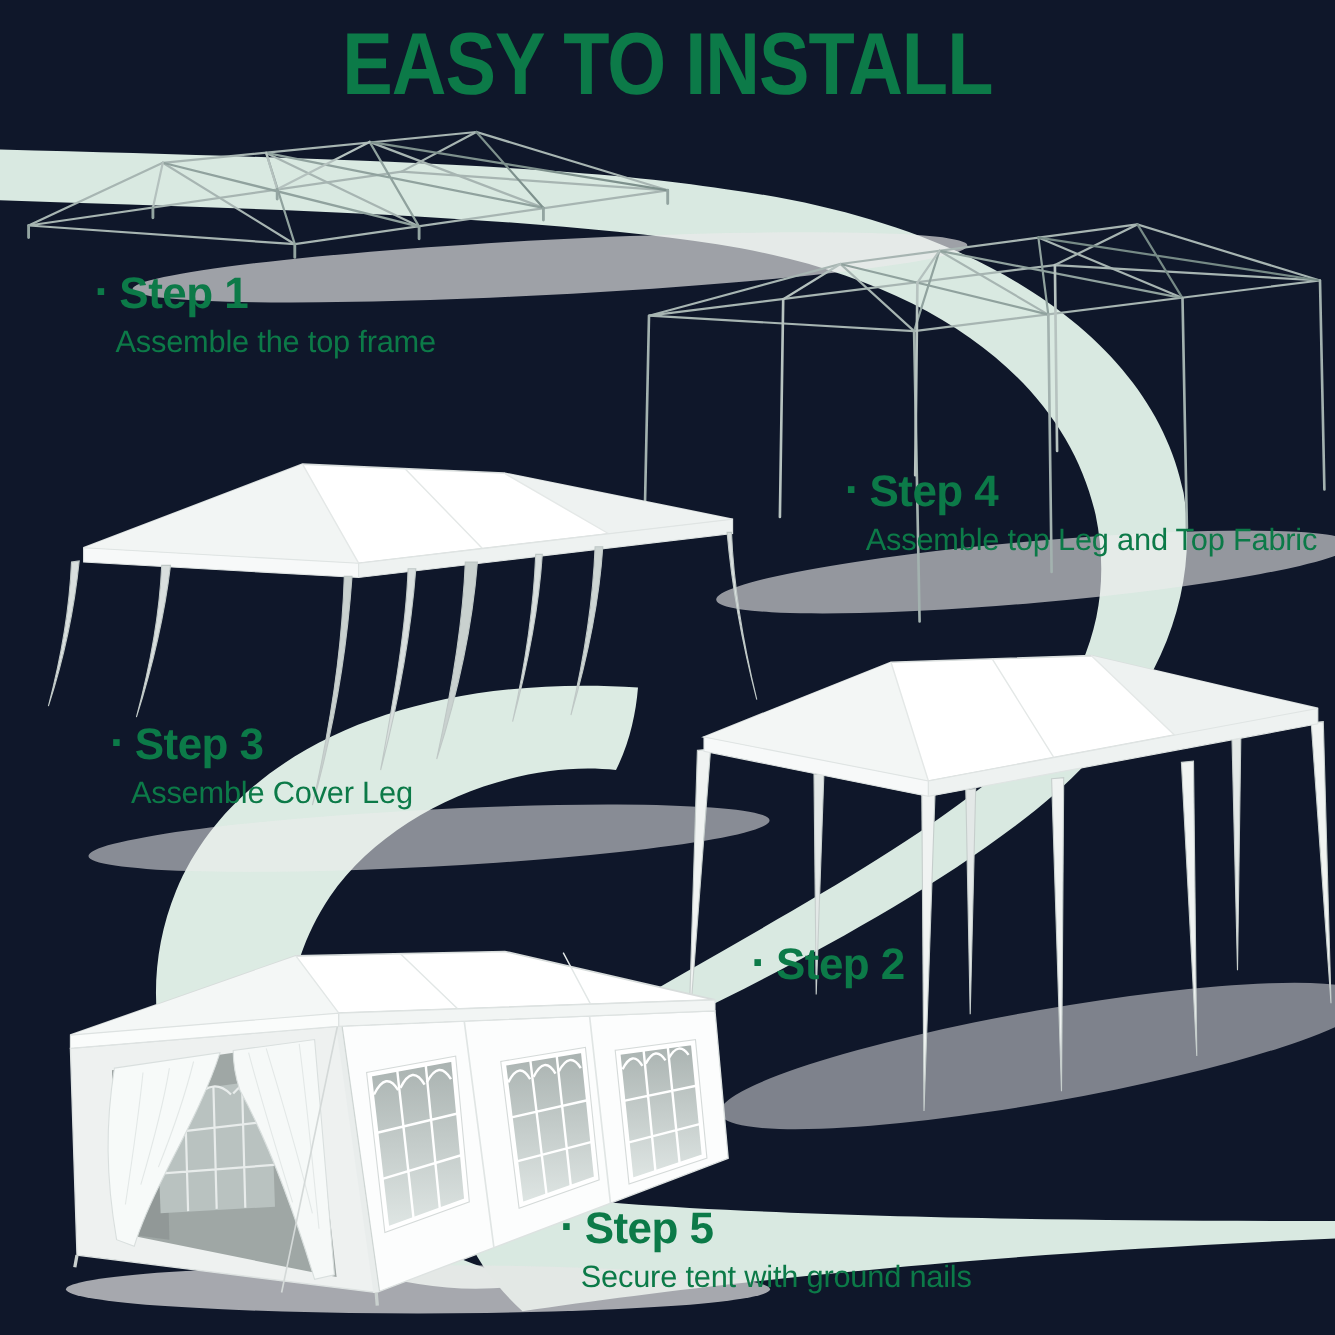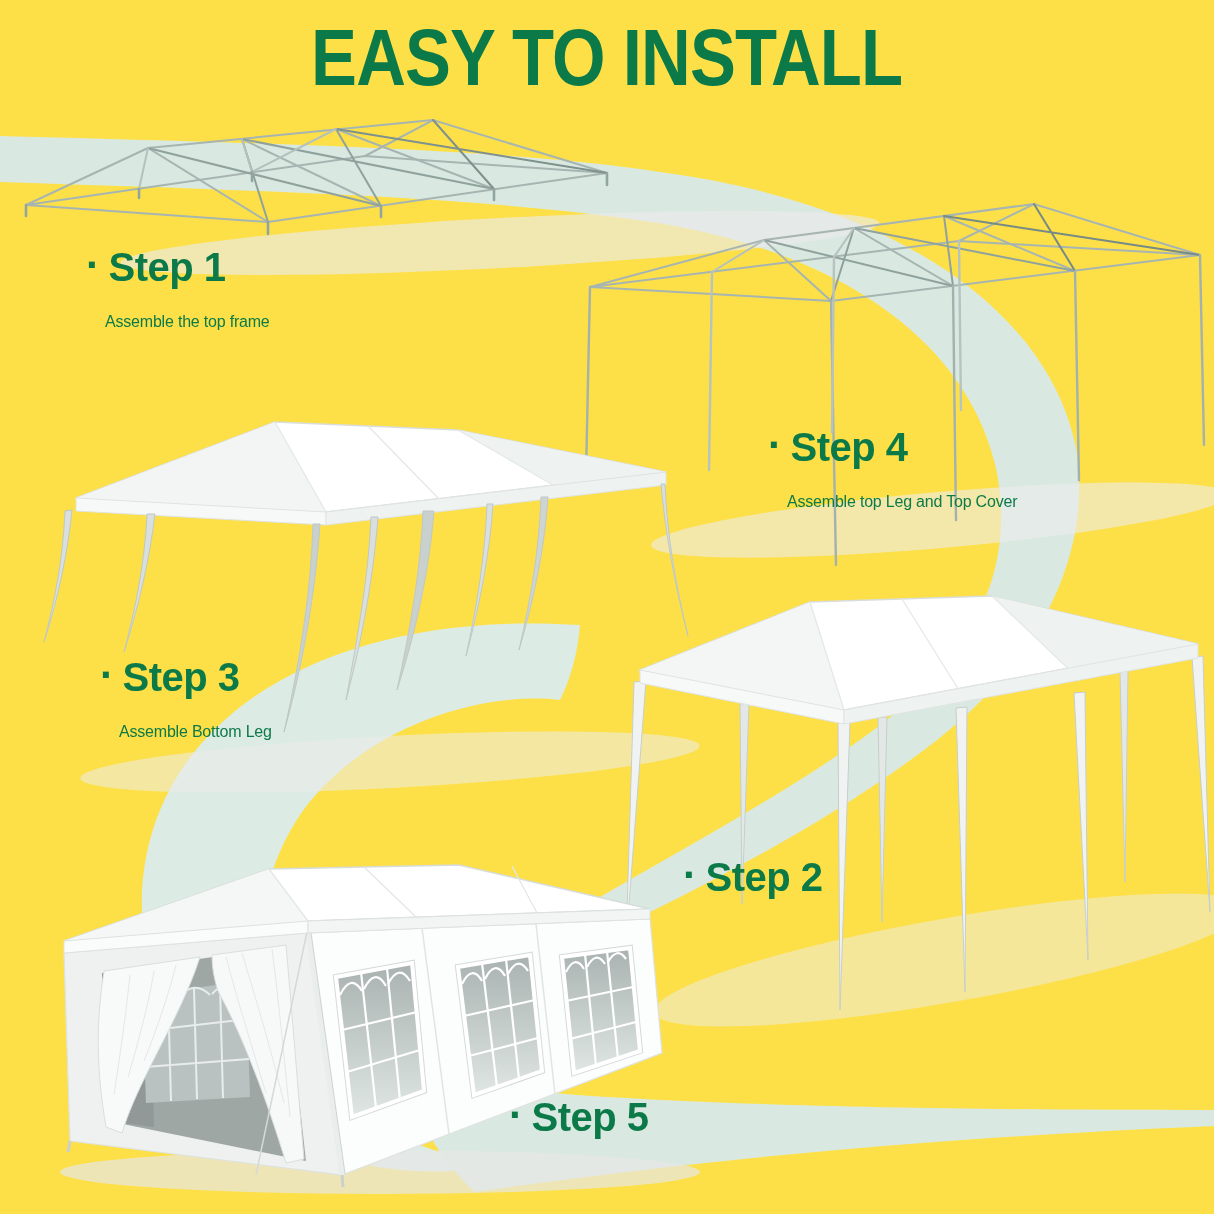--- a/index.html
+++ b/index.html
@@ -1,17 +1,17 @@
 <!DOCTYPE html>
 <html><head>
 <meta charset="utf-8">
 <style>
   html,body{margin:0;padding:0;background:#fff;}
   .canvas{
-    position:relative;width:1214px;height:1214px;background:#fde047;overflow:hidden;
+    position:relative;width:1214px;height:1214px;background:#0f172a;overflow:hidden;
     font-family:"Liberation Sans", sans-serif;
     --accent-green:#0c7a48;--swoosh-mint:#dcebe3;
   }
   .bg{position:absolute;left:0;top:0;width:1214px;height:1214px;}
   .title-wrap{position:absolute;top:14px;left:0;width:100%;text-align:center;z-index:30;}
   .title{
     display:inline-block;font-size:80px;font-weight:bold;color:var(--accent-green);
     letter-spacing:-1px;line-height:1.1;transform:scaleX(.86);transform-origin:center;
     white-space:nowrap;
   }
@@ -22,21 +22,21 @@
   .il-step4{left:572px;top:552px;width:642px;height:470px;}
   .il-step5{left:50px;top:845px;width:650px;height:350px;}
   .step-label{position:absolute;z-index:20;color:var(--accent-green);}
   .lab-step1{left:86px;top:246px;}
   .lab-step2{left:768px;top:426px;}
   .lab-step3{left:100px;top:656px;}
   .lab-step4{left:683px;top:856px;}
   .lab-step5{left:509px;top:1096px;}
   .step-heading{display:flex;align-items:center;gap:9px;font-size:40px;font-weight:bold;letter-spacing:-.5px;line-height:1.05;}
   .bullet{font-weight:bold;font-size:42px;line-height:1;transform:translateY(-2px);}
-  .step-desc{margin-left:19px;margin-top:25px;font-size:16px;letter-spacing:-.2px;white-space:nowrap;}
+  .step-desc{margin-left:19px;margin-top:7px;font-size:28px;letter-spacing:-.2px;white-space:nowrap;}
   svg{display:block;}
 </style>
 </head>
 <body>
 
 <div class="canvas" style="--accent-green: #0c7a48; --swoosh-mint: #dcebe3; --frame-gray: #a7b5b2; --canopy-white: #ffffff;">
 
   <svg class="bg" viewBox="0 0 1214 1214" aria-hidden="true">
     <g>
       <path fill="#d9e9e1" d="M0 136 C300 144,520 150,660 172 C890 202,1048 308,1076 448 C1094 560,1034 668,924 750 C810 836,668 904,548 962 C492 990,448 1014,424 1040 C444 1010,478 978,524 942 C652 864,792 794,892 716 C986 640,1014 556,996 468 C968 344,844 252,652 222 C478 196,240 190,0 182 Z"></path>
@@ -217,38 +217,39 @@
       <span>Step 1</span>
     </div>
     <div class="step-desc">Assemble the top frame</div>
   </div>
 
   <div class="step-label lab-step2">
     <div class="step-heading">
       <span class="bullet">·</span>
       <span>Step 4</span>
     </div>
-    <div class="step-desc">Assemble top Leg and Top Cover</div>
+    <div class="step-desc">Assemble top Leg and Top Fabric</div>
   </div>
 
   <div class="step-label lab-step3">
     <div class="step-heading">
       <span class="bullet">·</span>
       <span>Step 3</span>
     </div>
-    <div class="step-desc">Assemble Bottom Leg</div>
+    <div class="step-desc">Assemble Cover Leg</div>
   </div>
 
   <div class="step-label lab-step4">
     <div class="step-heading">
       <span class="bullet">·</span>
       <span>Step 2</span>
     </div>
   </div>
 
   <div class="step-label lab-step5">
     <div class="step-heading">
       <span class="bullet">·</span>
       <span>Step 5</span>
     </div>
+    <div class="step-desc">Secure tent with ground nails</div>
   </div>
 
 </div>
 
 </body></html>

